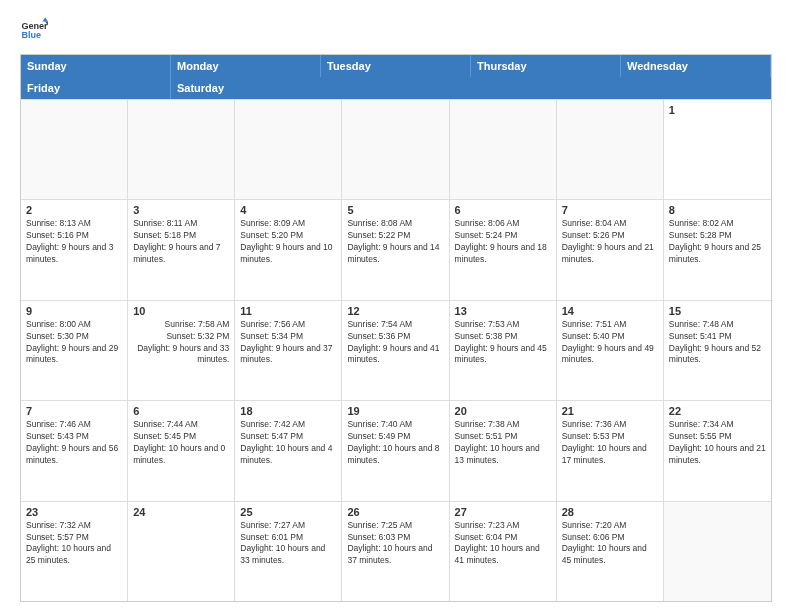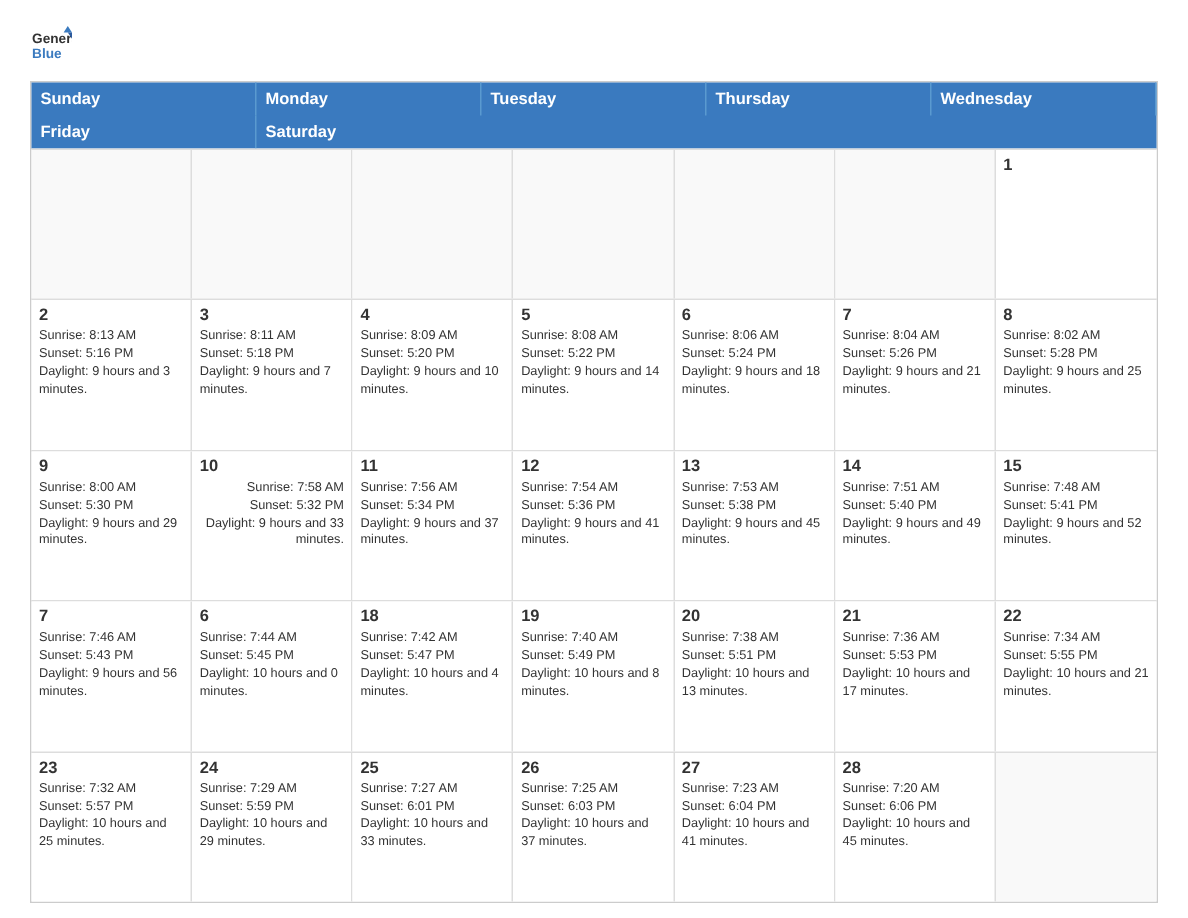--- a/index.html
+++ b/index.html
@@ -275,23 +275,20 @@
         </div>
         <div class="cal-row">
           <div class="cal-cell">
             <span class="day-num">23</span>
             <div class="sun-info" style="white-space: pre-line;">Sunrise: 7:32 AM
 Sunset: 5:57 PM
 Daylight: 10 hours and 25 minutes.</div>
           </div>
           <div class="cal-cell">
             <span class="day-num">24</span>
-            <div class="sun-info" style="white-space: pre-line;">Sunrise: 7:29 AM
-Sunset: 5:59 PM
-Daylight: 10 hours and 29 minutes.</div>
           </div>
           <div class="cal-cell">
             <span class="day-num">25</span>
             <div class="sun-info" style="white-space: pre-line;">Sunrise: 7:27 AM
 Sunset: 6:01 PM
 Daylight: 10 hours and 33 minutes.</div>
           </div>
           <div class="cal-cell">
             <span class="day-num">26</span>
             <div class="sun-info" style="white-space: pre-line;">Sunrise: 7:25 AM

